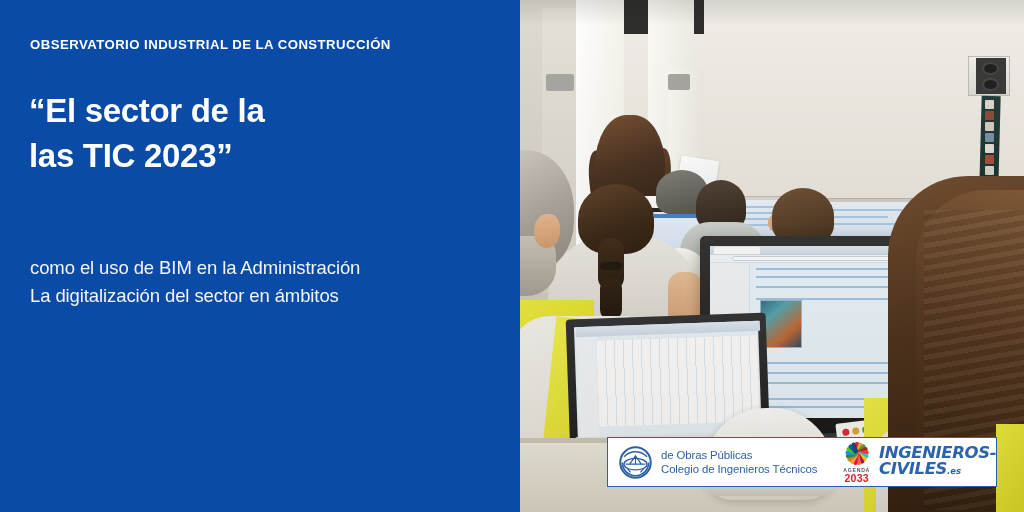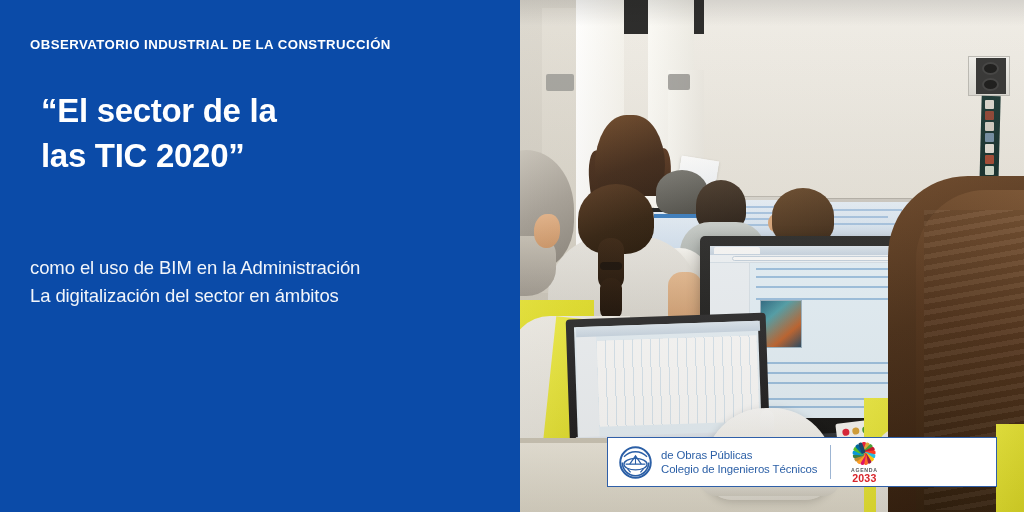--- a/index.html
+++ b/index.html
@@ -33,21 +33,21 @@
   }
   #headline {
     position:absolute; left:29px; top:88px;
     width:460px;
     color:#ffffff;
     font-size:33px;
     font-weight:bold;
     line-height:45px;
     letter-spacing:-0.3px;
   }
-  #headline .hl-line { display:block; white-space:nowrap;margin-left:12px; }
+  #headline .hl-line { display:block; white-space:nowrap; }
   #subtitle {
     position:absolute; left:30px; top:254px;
     width:450px;
     color:#f2f5fa;
     font-size:18.5px;
     font-weight:400;
     line-height:28px;
     letter-spacing:-0.1px;
   }
   #subtitle .sub-line { display:block; white-space:nowrap; }
@@ -373,21 +373,21 @@
 <body>
 
 <div id="banner">
 
   <div id="left-panel">
 
     <div id="eyebrow">OBSERVATORIO INDUSTRIAL DE LA CONSTRUCCIÓN</div>
 
     <div id="headline">
       <span class="hl-line">“El sector de la</span>
-      <span class="hl-line">las TIC 2020”</span>
+      <span class="hl-line">las TIC 2023”</span>
     </div>
 
     <div id="subtitle">
       <span class="sub-line">como el uso de BIM en la Administración</span>
       <span class="sub-line">La digitalización del sector en ámbitos</span>
     </div>
   </div>
 
   <div id="photo">
 
@@ -598,16 +598,22 @@
           <div class="seg" style="background: rgb(63, 126, 68); transform: rotate(254.118deg);"></div>
           <div class="seg" style="background: rgb(10, 151, 217); transform: rotate(275.294deg);"></div>
           <div class="seg" style="background: rgb(86, 192, 43); transform: rotate(296.471deg);"></div>
           <div class="seg" style="background: rgb(0, 104, 157); transform: rotate(317.647deg);"></div>
           <div class="seg" style="background: rgb(25, 72, 106); transform: rotate(338.824deg);"></div>
         </div>
       <div id="agenda-word">AGENDA</div>
       <div id="agenda-year">2033</div>
     </div>
 
+    <div id="ic-block">
+      <div id="ic-l1">INGENIEROS-</div>
+      <div id="ic-l2">
+        <span>CIVILES</span><span class="tld">.es</span>
+      </div>
+    </div>
 
   </div>
 
 </div>
 
 </body></html>

